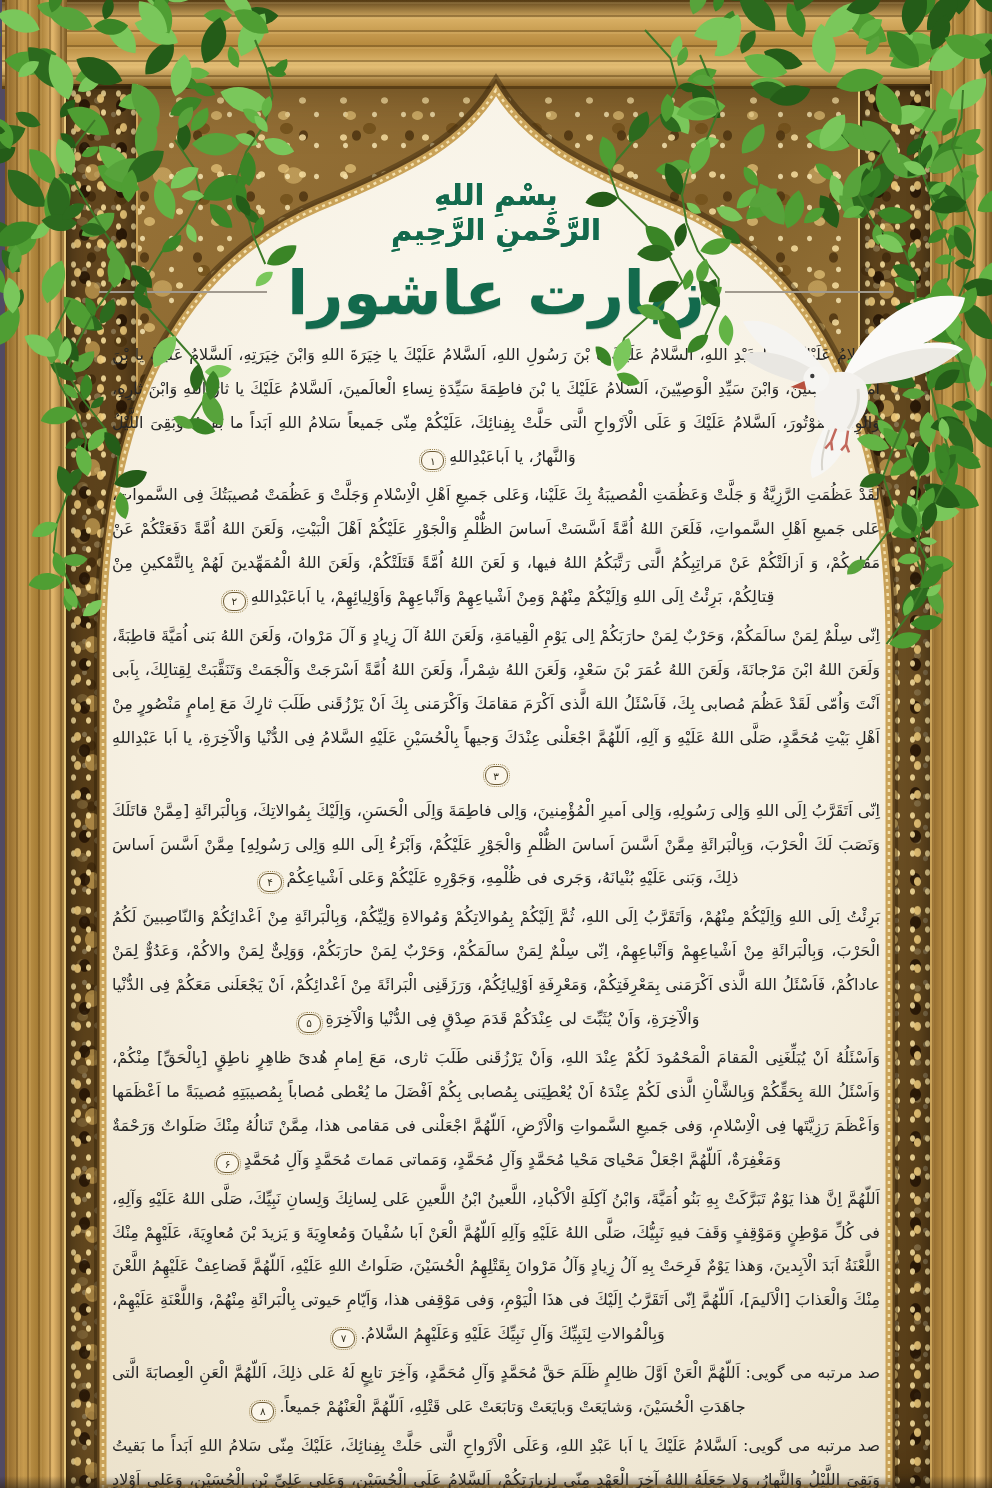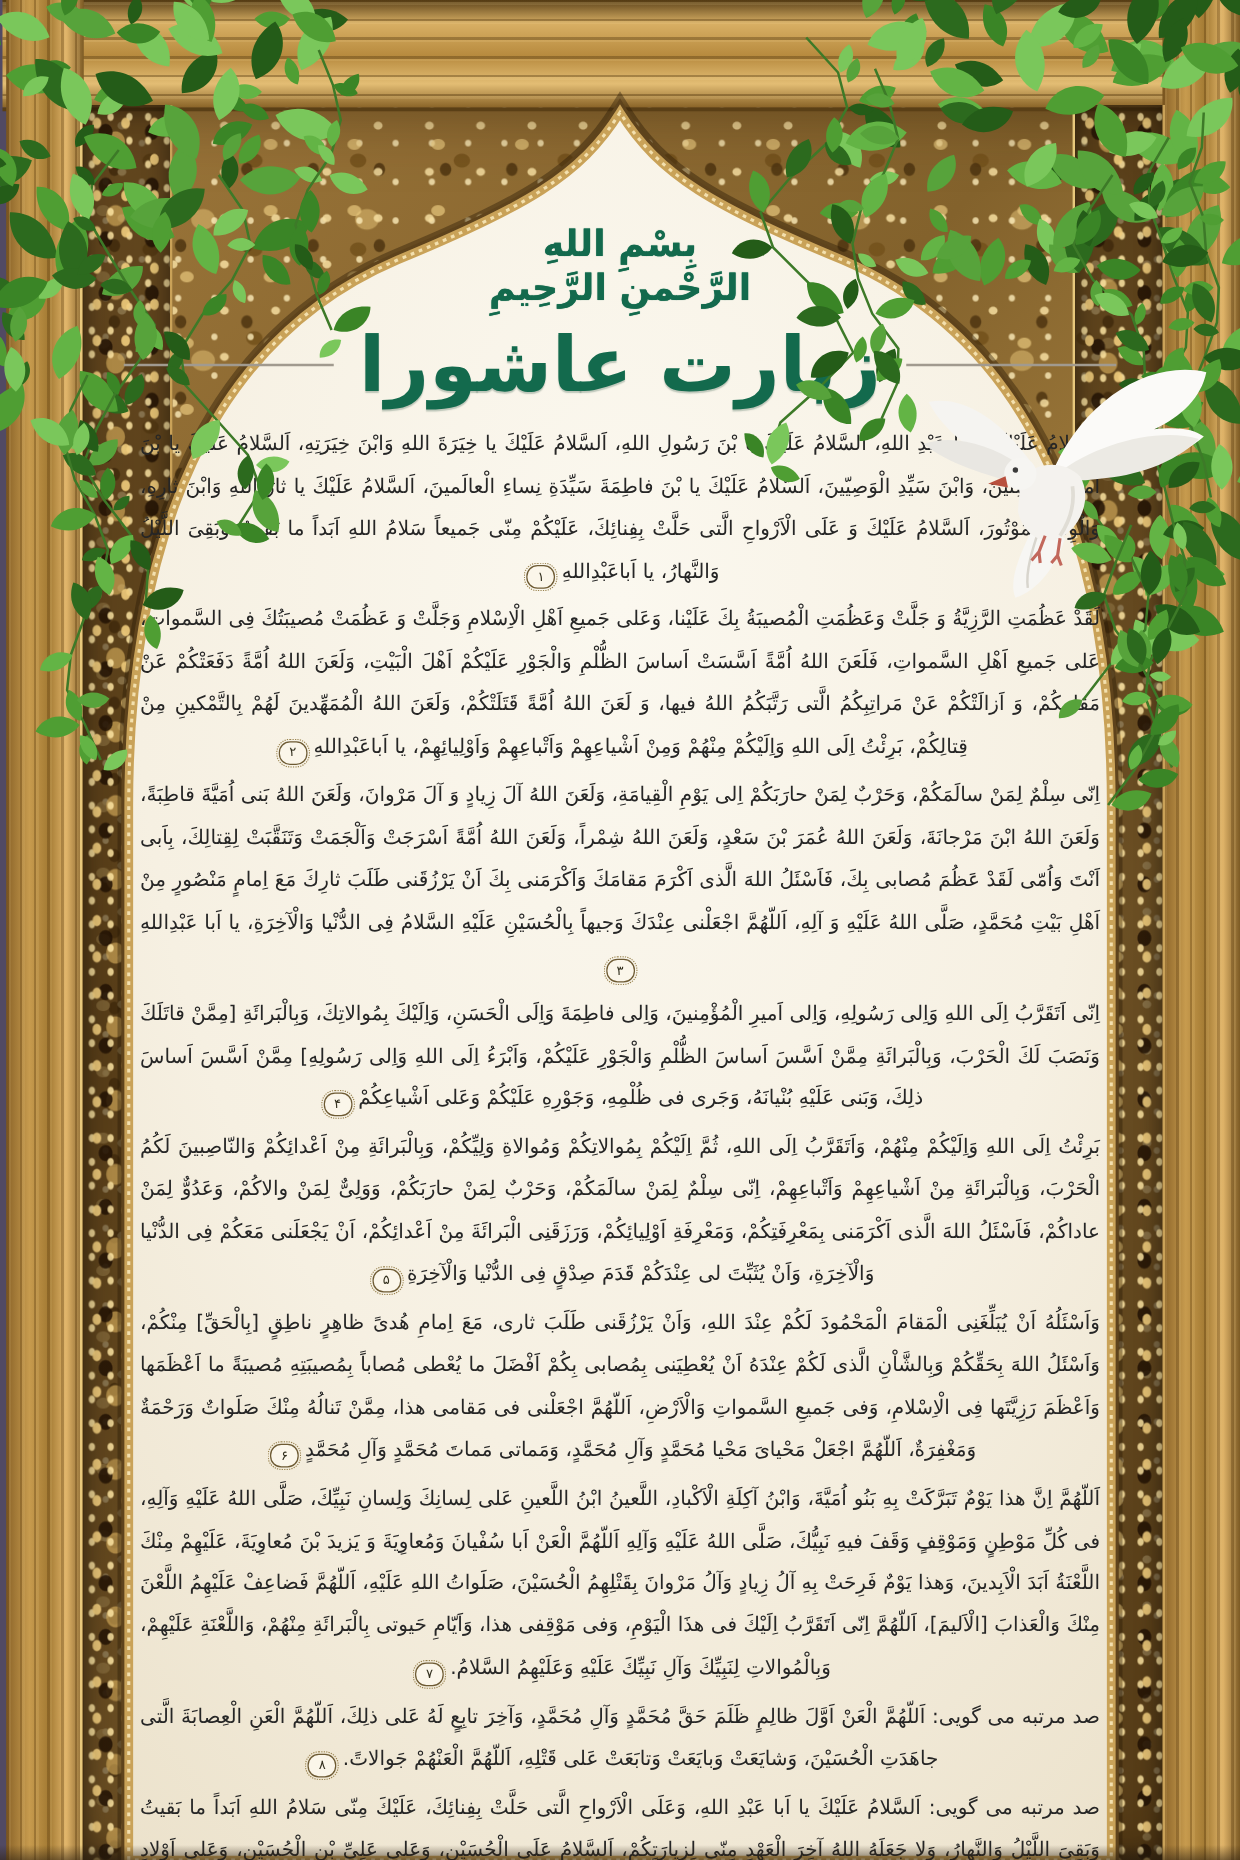--- a/index.html
+++ b/index.html
@@ -113,21 +113,21 @@
     <p class="para"> <span class="ptext">اِنّى سِلْمٌ لِمَنْ سالَمَكُمْ، وَحَرْبٌ لِمَنْ حارَبَكُمْ اِلى يَوْمِ الْقِيامَةِ، وَلَعَنَ اللهُ آلَ زِيادٍ وَ آلَ مَرْوانَ، وَلَعَنَ اللهُ بَنى اُمَيَّةَ قاطِبَةً، وَلَعَنَ اللهُ ابْنَ مَرْجانَةَ، وَلَعَنَ اللهُ عُمَرَ بْنَ سَعْدٍ، وَلَعَنَ اللهُ شِمْراً، وَلَعَنَ اللهُ اُمَّةً اَسْرَجَتْ وَاَلْجَمَتْ وَتَنَقَّبَتْ لِقِتالِكَ، بِاَبى اَنْتَ وَاُمّى لَقَدْ عَظُمَ مُصابى بِكَ، فَاَسْئَلُ اللهَ الَّذى اَكْرَمَ مَقامَكَ وَاَكْرَمَنى بِكَ اَنْ يَرْزُقَنى طَلَبَ ثارِكَ مَعَ اِمامٍ مَنْصُورٍ مِنْ اَهْلِ بَيْتِ مُحَمَّدٍ، صَلَّى اللهُ عَلَيْهِ وَ آلِهِ، اَللّهُمَّ اجْعَلْنى عِنْدَكَ وَجيهاً بِالْحُسَيْنِ عَلَيْهِ السَّلامُ فِى الدُّنْيا وَالْآخِرَةِ، يا اَبا عَبْدِاللهِ</span><span class="pnum">۳</span></p>
 
     <p class="para"> <span class="ptext">اِنّى اَتَقَرَّبُ اِلَى اللهِ وَاِلى رَسُولِهِ، وَاِلى اَميرِ الْمُؤْمِنينَ، وَاِلى فاطِمَةَ وَاِلَى الْحَسَنِ، وَاِلَيْكَ بِمُوالاتِكَ، وَبِالْبَرائَةِ [مِمَّنْ قاتَلَكَ وَنَصَبَ لَكَ الْحَرْبَ، وَبِالْبَرائَةِ مِمَّنْ اَسَّسَ اَساسَ الظُّلْمِ وَالْجَوْرِ عَلَيْكُمْ، وَاَبْرَءُ اِلَى اللهِ وَاِلى رَسُولِهِ] مِمَّنْ اَسَّسَ اَساسَ ذلِكَ، وَبَنى عَلَيْهِ بُنْيانَهُ، وَجَرى فى ظُلْمِهِ، وَجَوْرِهِ عَلَيْكُمْ وَعَلى اَشْياعِكُمْ</span><span class="pnum">۴</span></p>
 
     <p class="para"> <span class="ptext">بَرِئْتُ اِلَى اللهِ وَاِلَيْكُمْ مِنْهُمْ، وَاَتَقَرَّبُ اِلَى اللهِ، ثُمَّ اِلَيْكُمْ بِمُوالاتِكُمْ وَمُوالاةِ وَلِيِّكُمْ، وَبِالْبَرائَةِ مِنْ اَعْدائِكُمْ وَالنّاصِبينَ لَكُمُ الْحَرْبَ، وَبِالْبَرائَةِ مِنْ اَشْياعِهِمْ وَاَتْباعِهِمْ، اِنّى سِلْمٌ لِمَنْ سالَمَكُمْ، وَحَرْبٌ لِمَنْ حارَبَكُمْ، وَوَلِىٌّ لِمَنْ والاكُمْ، وَعَدُوٌّ لِمَنْ عاداكُمْ، فَاَسْئَلُ اللهَ الَّذى اَكْرَمَنى بِمَعْرِفَتِكُمْ، وَمَعْرِفَةِ اَوْلِيائِكُمْ، وَرَزَقَنِى الْبَرائَةَ مِنْ اَعْدائِكُمْ، اَنْ يَجْعَلَنى مَعَكُمْ فِى الدُّنْيا وَالْآخِرَةِ، وَاَنْ يُثَبِّتَ لى عِنْدَكُمْ قَدَمَ صِدْقٍ فِى الدُّنْيا وَالْآخِرَةِ</span><span class="pnum">۵</span></p>
 
     <p class="para"> <span class="ptext">وَاَسْئَلُهُ اَنْ يُبَلِّغَنِى الْمَقامَ الْمَحْمُودَ لَكُمْ عِنْدَ اللهِ، وَاَنْ يَرْزُقَنى طَلَبَ ثارى، مَعَ اِمامِ هُدىً ظاهِرٍ ناطِقٍ [بِالْحَقِّ] مِنْكُمْ، وَاَسْئَلُ اللهَ بِحَقِّكُمْ وَبِالشَّاْنِ الَّذى لَكُمْ عِنْدَهُ اَنْ يُعْطِيَنى بِمُصابى بِكُمْ اَفْضَلَ ما يُعْطى مُصاباً بِمُصيبَتِهِ مُصيبَةً ما اَعْظَمَها وَاَعْظَمَ رَزِيَّتَها فِى الْاِسْلامِ، وَفى جَميعِ السَّمواتِ وَالْاَرْضِ، اَللّهُمَّ اجْعَلْنى فى مَقامى هذا، مِمَّنْ تَنالُهُ مِنْكَ صَلَواتٌ وَرَحْمَةٌ وَمَغْفِرَةٌ، اَللّهُمَّ اجْعَلْ مَحْياىَ مَحْيا مُحَمَّدٍ وَآلِ مُحَمَّدٍ، وَمَماتى مَماتَ مُحَمَّدٍ وَآلِ مُحَمَّدٍ</span><span class="pnum">۶</span></p>
 
     <p class="para"> <span class="ptext">اَللّهُمَّ اِنَّ هذا يَوْمٌ تَبَرَّكَتْ بِهِ بَنُو اُمَيَّةَ، وَابْنُ آكِلَةِ الْاَكْبادِ، اللَّعينُ ابْنُ اللَّعينِ عَلى لِسانِكَ وَلِسانِ نَبِيِّكَ، صَلَّى اللهُ عَلَيْهِ وَآلِهِ، فى كُلِّ مَوْطِنٍ وَمَوْقِفٍ وَقَفَ فيهِ نَبِيُّكَ، صَلَّى اللهُ عَلَيْهِ وَآلِهِ اَللّهُمَّ الْعَنْ اَبا سُفْيانَ وَمُعاوِيَةَ وَ يَزيدَ بْنَ مُعاوِيَةَ، عَلَيْهِمْ مِنْكَ اللَّعْنَةُ اَبَدَ الْاَبِدينَ، وَهذا يَوْمٌ فَرِحَتْ بِهِ آلُ زِيادٍ وَآلُ مَرْوانَ بِقَتْلِهِمُ الْحُسَيْنَ، صَلَواتُ اللهِ عَلَيْهِ، اَللّهُمَّ فَضاعِفْ عَلَيْهِمُ اللَّعْنَ مِنْكَ وَالْعَذابَ [الْاَليمَ]، اَللّهُمَّ اِنّى اَتَقَرَّبُ اِلَيْكَ فى هذَا الْيَوْمِ، وَفى مَوْقِفى هذا، وَاَيّامِ حَيوتى بِالْبَرائَةِ مِنْهُمْ، وَاللَّعْنَةِ عَلَيْهِمْ، وَبِالْمُوالاتِ لِنَبِيِّكَ وَآلِ نَبِيِّكَ عَلَيْهِ وَعَلَيْهِمُ السَّلامُ.</span><span class="pnum">۷</span></p>
 
-    <p class="para"><span class="lead">صد مرتبه می گویی:</span> <span class="ptext">اَللّهُمَّ الْعَنْ اَوَّلَ ظالِمٍ ظَلَمَ حَقَّ مُحَمَّدٍ وَآلِ مُحَمَّدٍ، وَآخِرَ تابِعٍ لَهُ عَلى ذلِكَ، اَللّهُمَّ الْعَنِ الْعِصابَةَ الَّتى جاهَدَتِ الْحُسَيْنَ، وَشايَعَتْ وَبايَعَتْ وَتابَعَتْ عَلى قَتْلِهِ، اَللّهُمَّ الْعَنْهُمْ جَوالاتً.</span><span class="pnum">۸</span></p>
+    <p class="para"><span class="lead">صد مرتبه می گویی:</span> <span class="ptext">اَللّهُمَّ الْعَنْ اَوَّلَ ظالِمٍ ظَلَمَ حَقَّ مُحَمَّدٍ وَآلِ مُحَمَّدٍ، وَآخِرَ تابِعٍ لَهُ عَلى ذلِكَ، اَللّهُمَّ الْعَنِ الْعِصابَةَ الَّتى جاهَدَتِ الْحُسَيْنَ، وَشايَعَتْ وَبايَعَتْ وَتابَعَتْ عَلى قَتْلِهِ، اَللّهُمَّ الْعَنْهُمْ جَميعاً.</span><span class="pnum">۸</span></p>
 
     <p class="para"><span class="lead">صد مرتبه می گویی:</span> <span class="ptext">اَلسَّلامُ عَلَيْكَ يا اَبا عَبْدِ اللهِ، وَعَلَى الْاَرْواحِ الَّتى حَلَّتْ بِفِنائِكَ، عَلَيْكَ مِنّى سَلامُ اللهِ اَبَداً ما بَقيتُ وَبَقِىَ اللَّيْلُ وَالنَّهارُ، وَلا جَعَلَهُ اللهُ آخِرَ الْعَهْدِ مِنّى لِزِيارَتِكُمْ، اَلسَّلامُ عَلَى الْحُسَيْنِ، وَعَلى عَلِىِّ بْنِ الْحُسَيْنِ، وَعَلى اَوْلادِ الْحُسَيْنِ، وَعَلى اَصْحابِ الْحُسَيْنِ.</span></p>
 
   </div>
   </div>
 
   <svg class="layer" id="foliage" viewBox="0 0 992 1488" aria-hidden="true">
       <path d="M0 0 C4 -9 14 -14 26 -10 C24 0 12 7 0 0 Z" transform="translate(145.5153528929294 74.55829268300828) rotate(329.3783141716283) scale(1.5685871247055883)" fill="#245c18"></path>
       <path d="M0 0 C4 -9 14 -14 26 -10 C24 0 12 7 0 0 Z" transform="translate(178.72437129436267 74.8567116818655) rotate(54.65642454785128) scale(0.8539678544057384)" fill="#3a8526"></path>
       <path d="M0 0 C4 -9 14 -14 26 -10 C24 0 12 7 0 0 Z" transform="translate(54.0827218112921 184.31756268689296) rotate(255.74515354621465) scale(1.5385198834997231)" fill="#4f9e33"></path>

